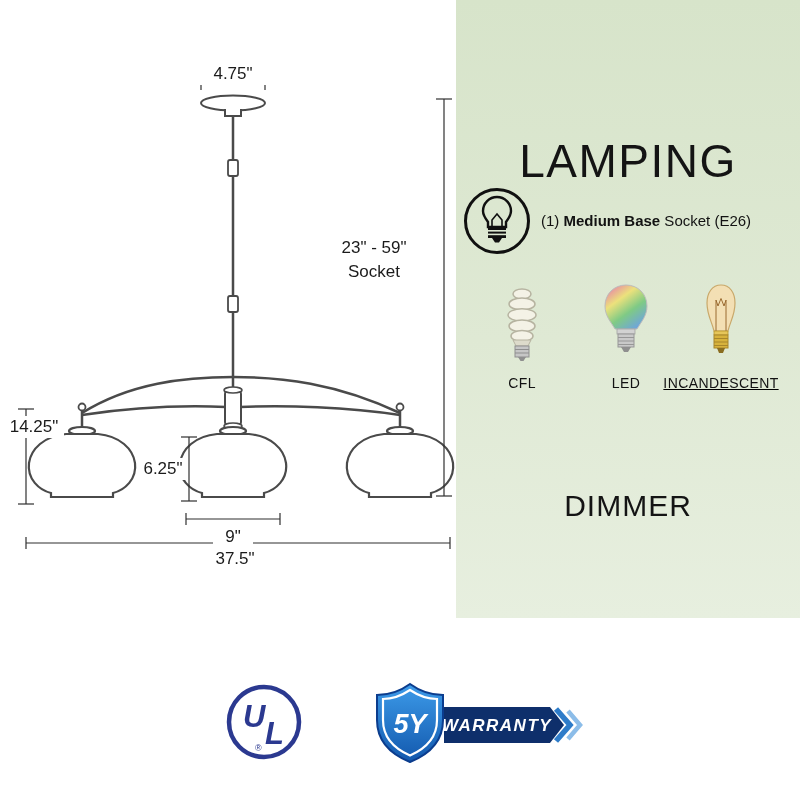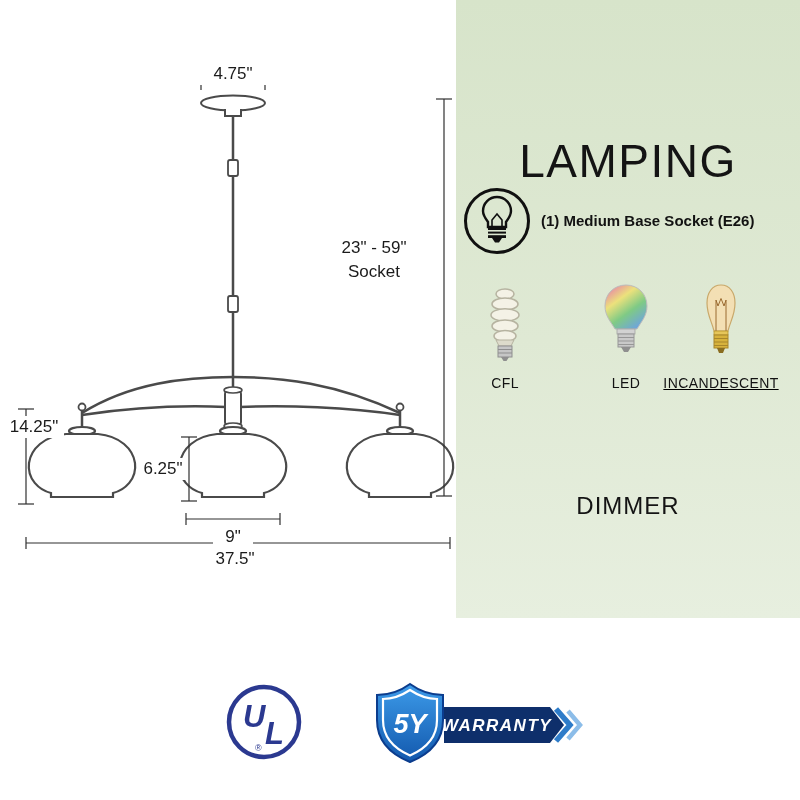--- a/index.html
+++ b/index.html
@@ -5,28 +5,28 @@
   * { margin:0; padding:0; box-sizing:border-box; }
   html,body { width:800px; height:800px; background:#fff; font-family:"Liberation Sans", sans-serif; }
   .canvas { position:relative; width:800px; height:800px; background:#fff; overflow:hidden; }
 
   
   .green-panel { position:absolute; left:456px; top:0; width:344px; height:618px;
     background:linear-gradient(180deg,#d7e4ca 0%,#dfe9d4 55%,#e7efdf 100%); }
   .panel-title { position:absolute; top:134px; left:0; width:100%; text-align:center;
     font-size:46px; letter-spacing:1.5px; color:#141414; font-weight:500; }
   .socket-row { position:absolute; top:184px; left:6px; width:336px; display:flex; align-items:center; gap:9px; }
-  .socket-text { font-size:15px; line-height:1.65; color:#121212;font-weight:bold; }
+  .socket-text { font-size:15px; line-height:1.65; color:#121212; }
   .bulb-col { position:absolute; top:284px; text-align:center; }
   .bulb-col .lbl { margin-top:9px; font-size:14px; letter-spacing:0.4px; color:#121212; }
-  .col-cfl { left:11px; width:76px; }
+  .col-cfl { left:28px; width:76px; }
   .col-led { left:132px; width:76px; }
   .col-inc { left:200px; width:130px;text-decoration:underline; }
   .dimmer { position:absolute; top:482px; left:0; width:100%; text-align:center;
-    font-size:24px; line-height:48px; letter-spacing:1px; color:#141414; font-weight:500; }
+    font-size:30px; line-height:48px; letter-spacing:1px; color:#141414; font-weight:500; }
 
   
   .fixture { position:absolute; left:0; top:0; }
   .dim { position:absolute; font-size:17px; color:#1b1b1b; text-align:center;
     background:#fff; line-height:1.15; padding:1px 0; }
   .dim-block { position:absolute; font-size:17px; color:#1b1b1b; text-align:center; line-height:24px; }
 
   
   .ul-badge { position:absolute; left:224px; top:682px; }
   .warranty-badge { position:absolute; left:366px; top:680px; }

